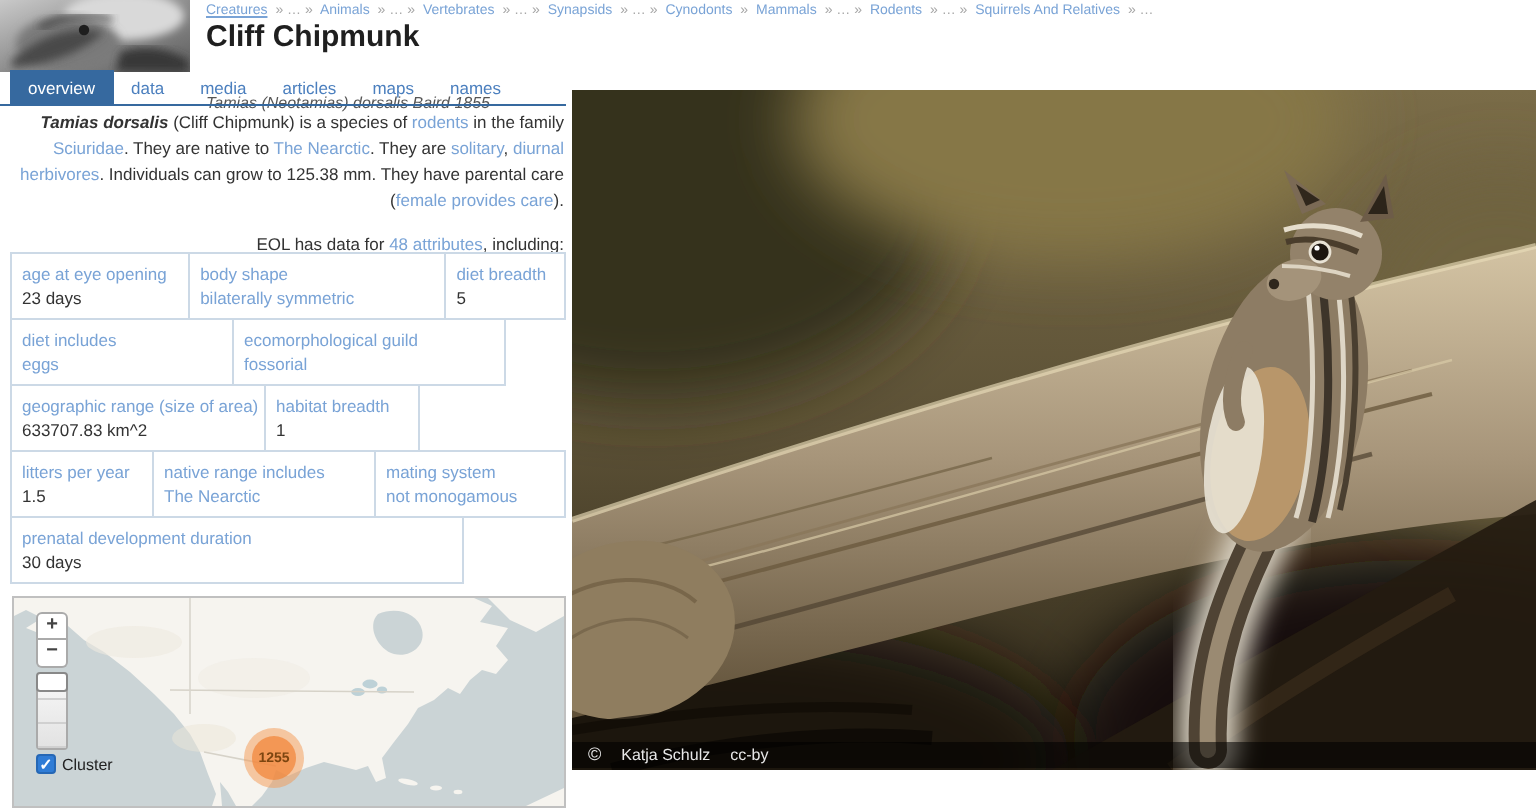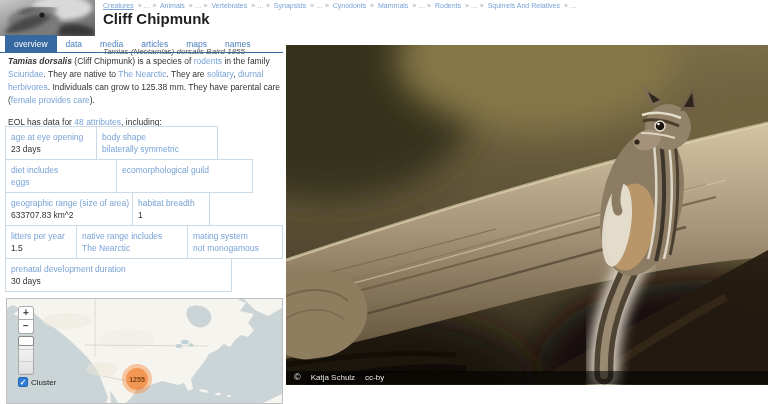--- a/index.html
+++ b/index.html
@@ -20,21 +20,21 @@
   .bc-sep{color:#a8a8a8;margin:0 2px;}
   .title{position:absolute;left:103px;top:10px;margin:0;font-size:15px;font-weight:bold;color:#1f1f1f;}
   .subtitle{position:absolute;left:103px;top:27px;font-size:8px;font-style:italic;color:#555;margin-top:20px;}
 
   
   .tabs{position:absolute;left:0;top:36px;width:283px;height:17px;border-bottom:1px solid var(--accent);display:flex;align-items:flex-end;padding-left:5px;}
   .tab{font-size:8.5px;color:var(--tab_link);padding:4px 9px 3px;cursor:pointer;}
   .tab.active{background:var(--accent);color:#fff;}
 
   
-  .summary{position:absolute;left:8px;top:55px;width:274px;font-size:8.5px;line-height:13px;color:var(--text);}
+  .summary{position:absolute;left:8px;top:55px;width:274px;font-size:8.5px;line-height:13px;color:var(--text);text-align:right;}
   .summary p{margin:0 0 9px 0;}
   .summary .lnk{color:var(--link);cursor:pointer;}
   .summary .sci{font-style:italic;font-weight:bold;}
 
   
   .attr-table{position:absolute;left:5px;top:126px;width:278px;}
   .attr-row{display:flex;}
   .attr-cell{border:1px solid var(--border);margin-top:-1px;margin-left:-1px;padding:4px 5px 5px;background:#fff;height:34px;overflow:hidden;}
   .attr-row:first-child .attr-cell{margin-top:0;}
   .attr-cell:first-child{margin-left:0;}
@@ -130,32 +130,37 @@
     <p><span class="sci">Tamias dorsalis</span><span> (Cliff Chipmunk) is a species of </span><span class="lnk">rodents</span><span> in the family </span><span class="lnk">Sciuridae</span><span>. They are native to </span><span class="lnk">The Nearctic</span><span>. They are </span><span class="lnk">solitary</span><span>, </span><span class="lnk">diurnal</span><span> </span><span class="lnk">herbivores</span><span>. Individuals can grow to 125.38 mm. They have parental care (</span><span class="lnk">female provides care</span><span>).</span></p>
     <p><span>EOL has data for </span><span class="lnk">48 attributes</span><span>, including:</span></p>
   </div>
 
   <div class="attr-table">
     <div class="attr-row">
       <div class="attr-cell" style="width:92px">
         <div class="attr-label">age at eye opening</div>
         <div class="attr-value">23 days</div>
       </div>
-      <div class="attr-cell" style="width:122px">
+      <div class="attr-cell" style="width:132px">
         <div class="attr-label">body shape</div>
         <div class="attr-value vlink">bilaterally symmetric</div>
+      </div>
+      <div class="attr-cell" style="width:62px">
+        <div class="attr-label">diet breadth</div>
+        <div class="attr-value">5</div>
       </div>
     </div>
     <div class="attr-row">
       <div class="attr-cell" style="width:112px">
         <div class="attr-label">diet includes</div>
         <div class="attr-value vlink">eggs</div>
       </div>
       <div class="attr-cell" style="width:137px">
         <div class="attr-label">ecomorphological guild</div>
+        <div class="attr-value vlink">fossorial</div>
       </div>
     </div>
     <div class="attr-row">
       <div class="attr-cell" style="width:128px">
         <div class="attr-label">geographic range (size of area)</div>
         <div class="attr-value">633707.83 km^2</div>
       </div>
       <div class="attr-cell" style="width:78px">
         <div class="attr-label">habitat breadth</div>
         <div class="attr-value">1</div>

